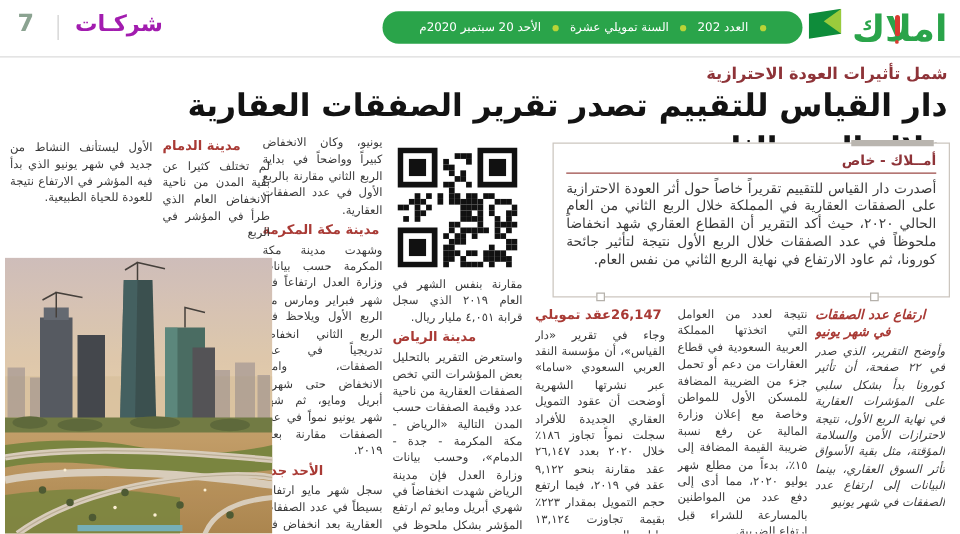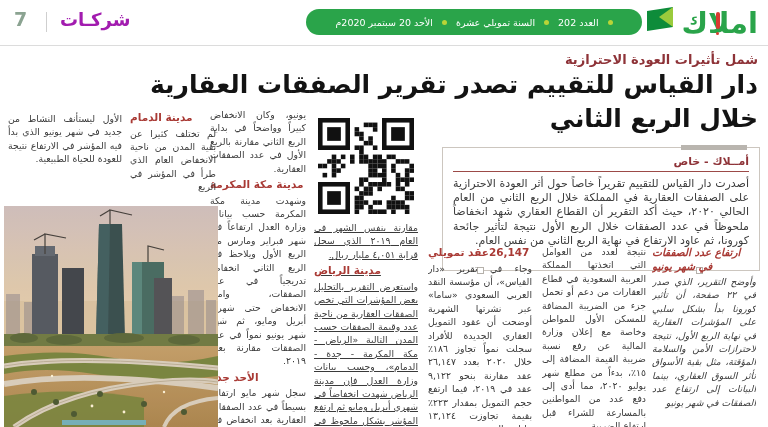--- a/index.html
+++ b/index.html
@@ -32,42 +32,42 @@
   
   .kicker { position:absolute; top:52px; right:10px; font-size:13px; font-weight:bold; color:#8e3338; }
   .headline {
     position:absolute; top:68px; right:10px; left:140px;
     font-size:25px; font-weight:bold; color:#131313; text-align:right; line-height:34px;
   }
 
   
   .lede-box {
     position:absolute; top:114px; right:8px; width:318px; height:124px;
-    border:1px solid #ccc6bf; background:#fff; padding:7px 10px 6px;margin-top:33px;
+    border:1px solid #ccc6bf; background:#fff; padding:7px 10px 6px;
   }
   .lede-topbar { position:absolute; top:-3px; right:12px; width:66px; height:5px; background:#b9b5af; }
   .lede-label { color:#8e3338; font-weight:bold; font-size:11px; text-align:right; padding-bottom:3px; border-bottom:1px solid #9c4a47; }
   .lede-text { margin-top:5px; font-size:11px; line-height:14.2px; text-align:justify; color:#3b3b3b; }
   .lede-sq { position:absolute; bottom:-4px; width:7px; height:7px; background:#fff; border:1px solid #b5b1ab; }
   .lede-sq.l { left:34px; } .lede-sq.r { right:56px; }
 
   
   .col {
     position:absolute; direction:rtl; text-align:justify;
     font-size:9.3px; line-height:13.4px; color:#3a3a3a;
   }
   .col p { text-align:justify; }
   .subhead {
     color:#a93a35; font-weight:bold; font-size:10.5px;
     text-align:left; line-height:13.5px; margin:3px 0 2px;
   }
   .col-1 { top:243px; right:12px;   width:104px; height:184px; overflow:hidden;font-style:italic; }
   .col-2 { top:245px; right:122px; width:104px; height:182px; overflow:hidden; }
   .col-3 { top:243px; right:236px; width:104px; height:184px; overflow:hidden; }
-  .col-4 { top:112px; right:350px; width:104px; height:315px; overflow:hidden;text-decoration:underline; }
+  .col-4 { top:112px; right:350px; width:104px; height:315px; overflow:hidden; }
   .col-5 { top:108px; right:462px; width:96px;  height:319px; overflow:hidden; }
   .mini-a { top:108px; left:130px; width:86px;  height:96px; overflow:hidden; }
   .mini-b { top:112px; left:8px;   width:114px; height:92px; overflow:hidden; }
 
   
   .qr-box { width:96px; height:96px; margin:6px auto 7px; }
   .qr-box svg { display:block; width:96px; height:96px; }
 
   
   .photo { position:absolute; left:4px; top:206px; width:214px; height:221px; overflow:hidden; }

